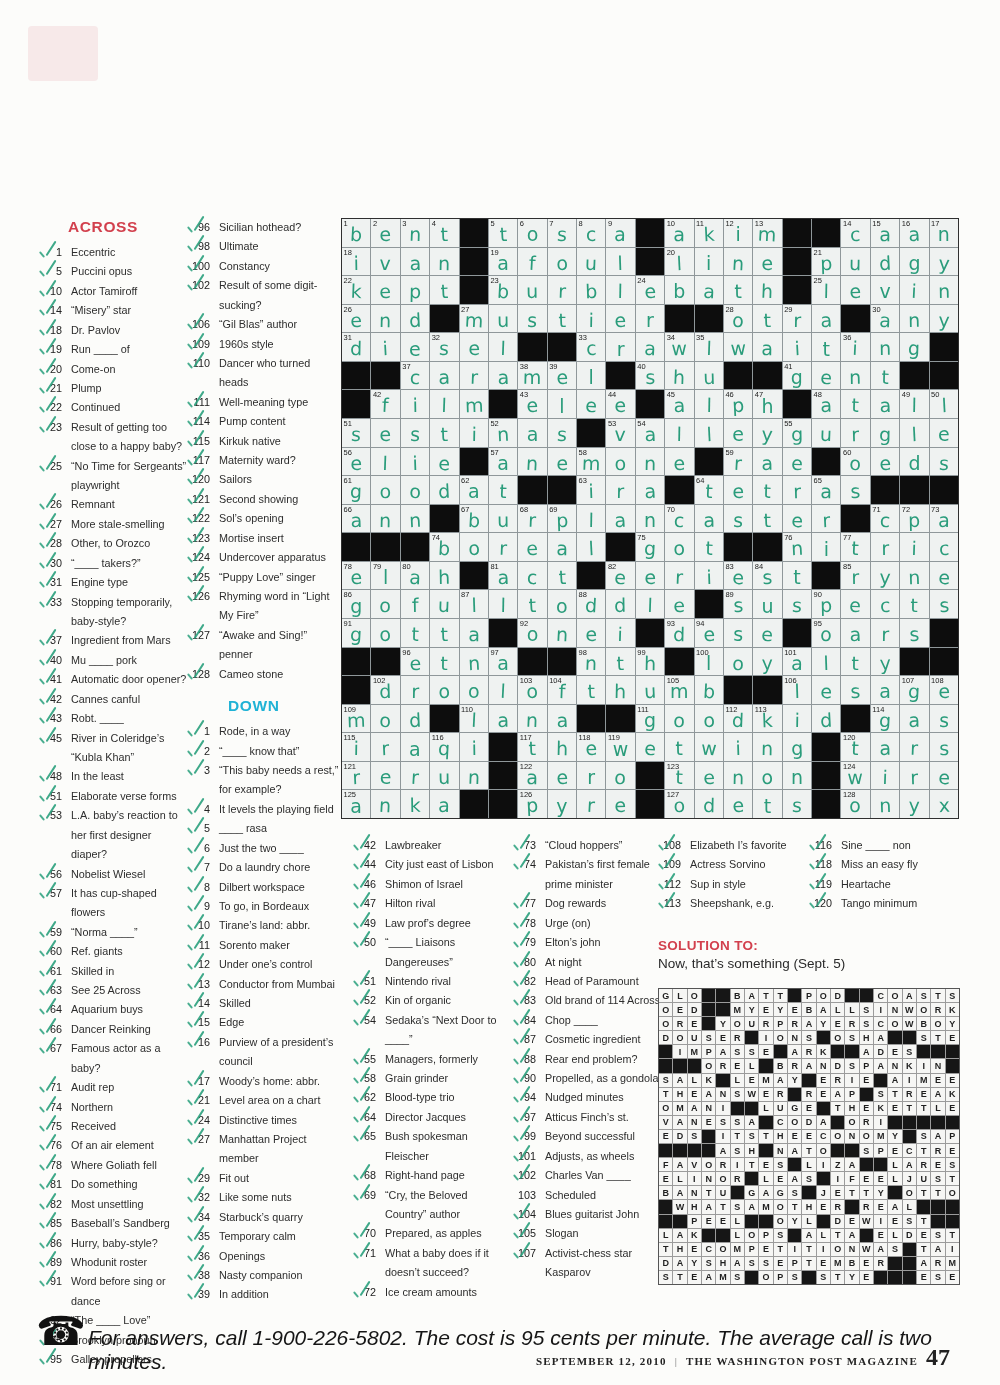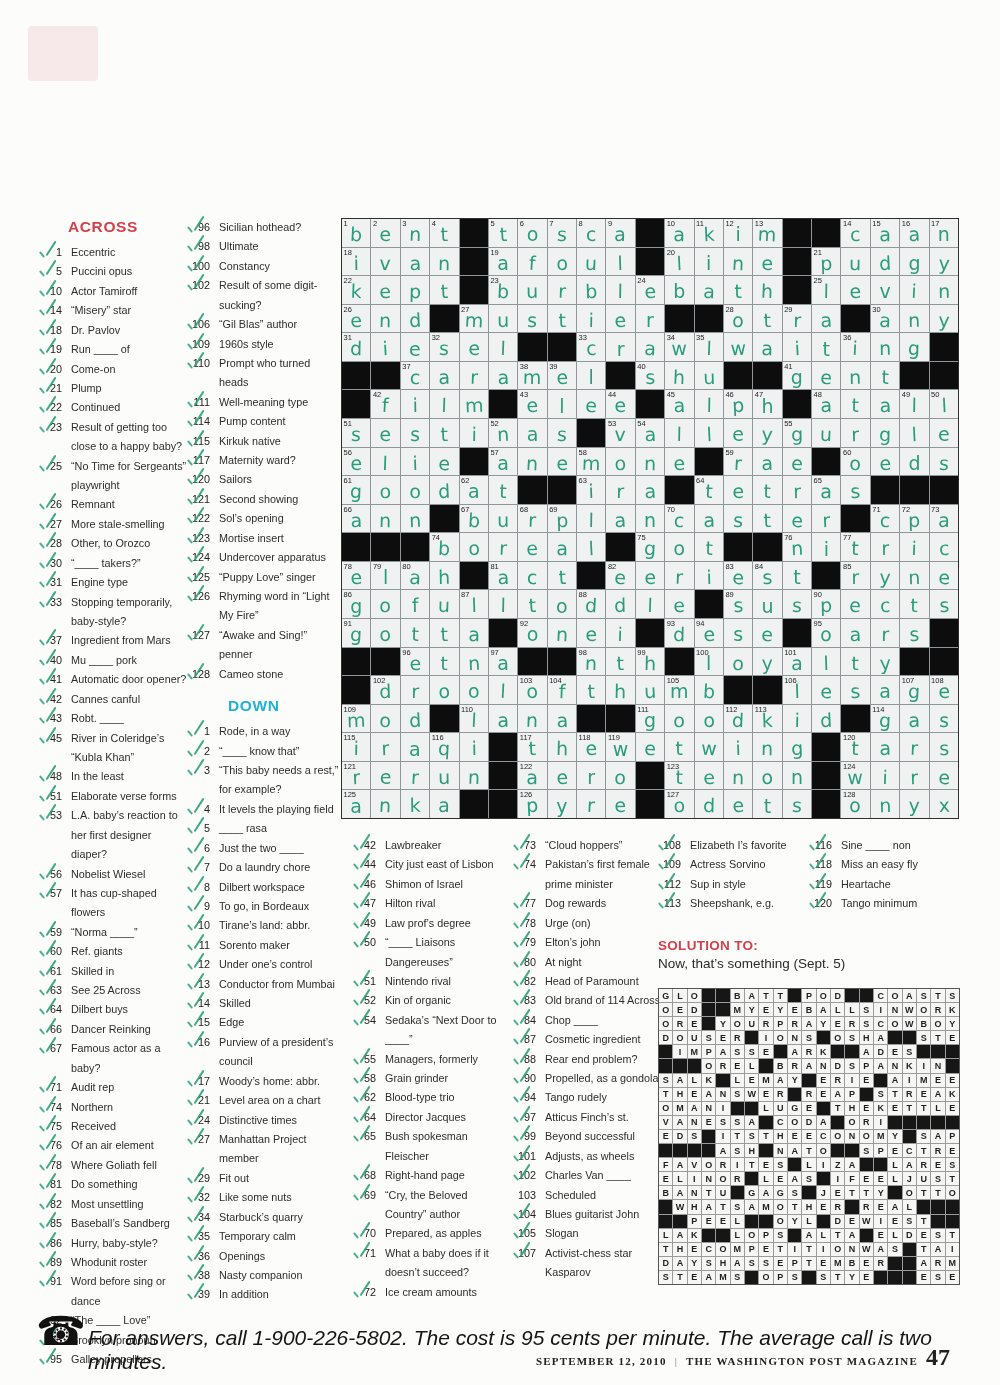--- a/index.html
+++ b/index.html
@@ -185,21 +185,21 @@
         <div class="clue">
           <span class="num checked">61</span>
           <span class="txt">Skilled in</span>
         </div>
         <div class="clue">
           <span class="num checked">63</span>
           <span class="txt">See 25 Across</span>
         </div>
         <div class="clue">
           <span class="num checked">64</span>
-          <span class="txt">Dilbert buys</span>
+          <span class="txt">Aquarium buys</span>
         </div>
         <div class="clue">
           <span class="num checked">66</span>
           <span class="txt">Dancer Reinking</span>
         </div>
         <div class="clue">
           <span class="num checked">67</span>
           <span class="txt">Famous actor as a baby?</span>
         </div>
         <div class="clue">
@@ -282,21 +282,21 @@
         <div class="clue">
           <span class="num checked">106</span>
           <span class="txt">“Gil Blas” author</span>
         </div>
         <div class="clue">
           <span class="num checked">109</span>
           <span class="txt">1960s style</span>
         </div>
         <div class="clue">
           <span class="num checked">110</span>
-          <span class="txt">Prompt who turned heads</span>
+          <span class="txt">Dancer who turned heads</span>
         </div>
         <div class="clue">
           <span class="num checked">111</span>
           <span class="txt">Well-meaning type</span>
         </div>
         <div class="clue">
           <span class="num checked">114</span>
           <span class="txt">Pump content</span>
         </div>
         <div class="clue">
@@ -1884,21 +1884,21 @@
         <div class="clue">
           <span class="num checked">88</span>
           <span class="txt">Rear end problem?</span>
         </div>
         <div class="clue">
           <span class="num checked">90</span>
           <span class="txt">Propelled, as a gondola</span>
         </div>
         <div class="clue">
           <span class="num checked">94</span>
-          <span class="txt">Tango rudely</span>
+          <span class="txt">Nudged minutes</span>
         </div>
         <div class="clue">
           <span class="num checked">97</span>
           <span class="txt">Atticus Finch’s st.</span>
         </div>
         <div class="clue">
           <span class="num checked">99</span>
           <span class="txt">Beyond successful</span>
         </div>
         <div class="clue">

